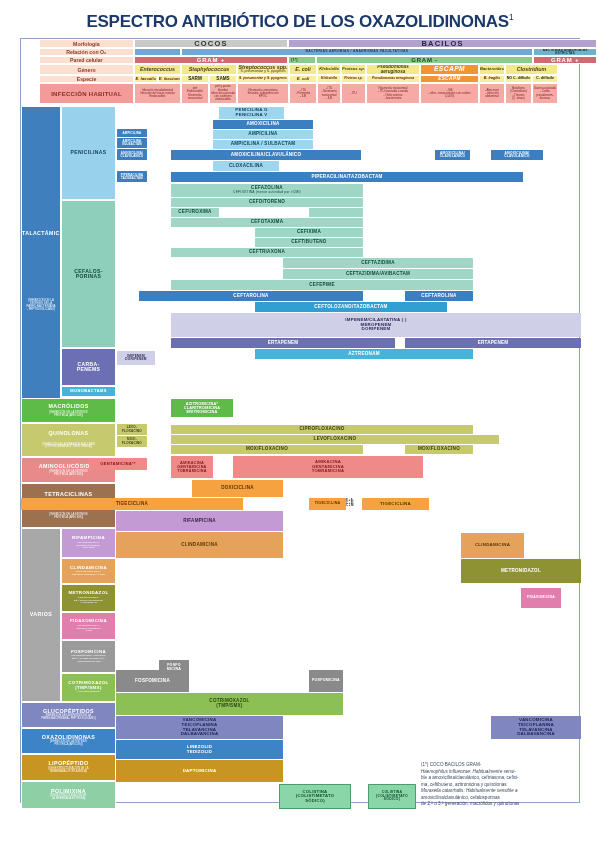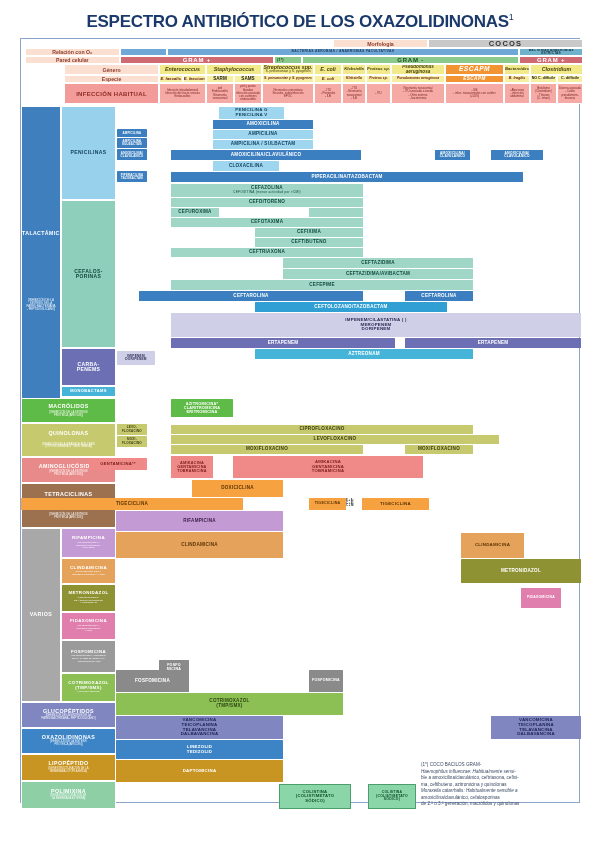--- a/index.html
+++ b/index.html
@@ -23,21 +23,21 @@
   .title sup { font-size:9px; font-weight:normal; vertical-align:super; }
 
   
   .frame {
     position:absolute; left:20px; top:38px; width:560px; height:765px;
     border:1.5px solid #8aa3c8; background:#fff;
   }
 
   
   .hdr { position:absolute; left:0; top:0; width:100%; }
-  .hrow { position:absolute; left:4px; width:100%; display:flex;justify-content:flex-end; }
+  .hrow { position:absolute; left:18px; width:100%; display:flex; }
   .cell {
     border:0.5px solid #ffffff;
     display:flex; align-items:center; justify-content:center;
     text-align:center; overflow:hidden;
     line-height:1.0;
   }
   .rowlabel {
     background:#fbe0d2; color:#8b3a2a; font-size:5.2px; font-weight:bold;
     border:0.5px solid #fff;
     display:flex; align-items:center; justify-content:center;
@@ -101,20 +101,21 @@
     <span>ESPECTRO ANTIBIÓTICO DE LOS OXAZOLIDINONAS</span><sup>1</sup>
   </div>
 
   <div class="frame">
 
     <div class="hdr">
 
       <div class="hrow" style="top:0;height:9px;">
         <div class="rowlabel" style="width:95px;">Morfología</div>
         <div class="cell c-cocos" style="width:155px;">COCOS</div>
+        <div class="cell c-bacilos" style="width:310px;">BACILOS</div>
       </div>
 
       <div class="hrow" style="top:9px;height:8px;">
         <div class="rowlabel" style="width:95px;">Relación con O₂</div>
         <div class="cell c-o2a" style="width:47px;"></div>
         <div class="cell c-o2b" style="width:354px;">BACTERIAS AEROBIAS / ANAEROBIAS FACULTATIVAS</div>
         <div class="cell c-o2c" style="width:64px;">BACTERIAS ANAEROBIAS ESTRICTAS</div>
       </div>
 
       <div class="hrow" style="top:17px;height:8px;">

